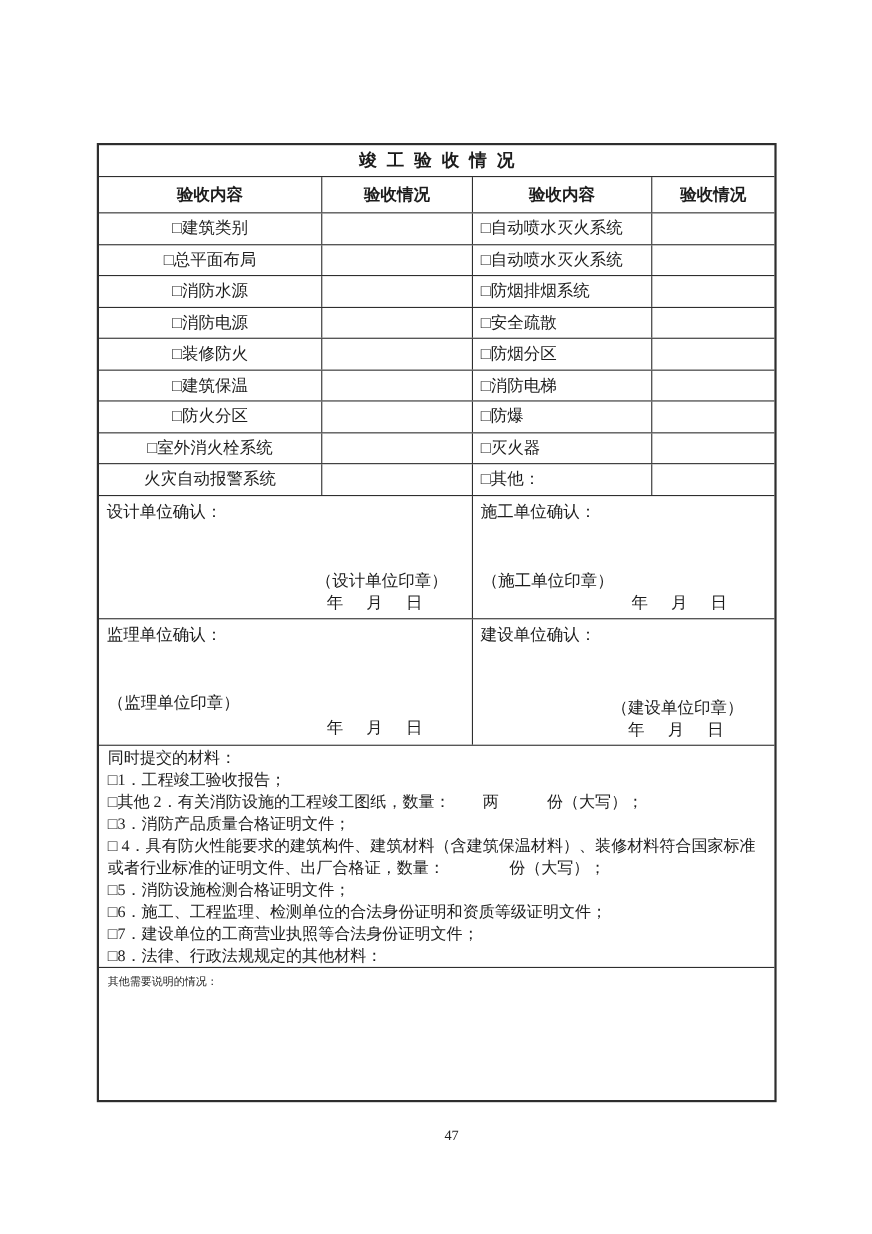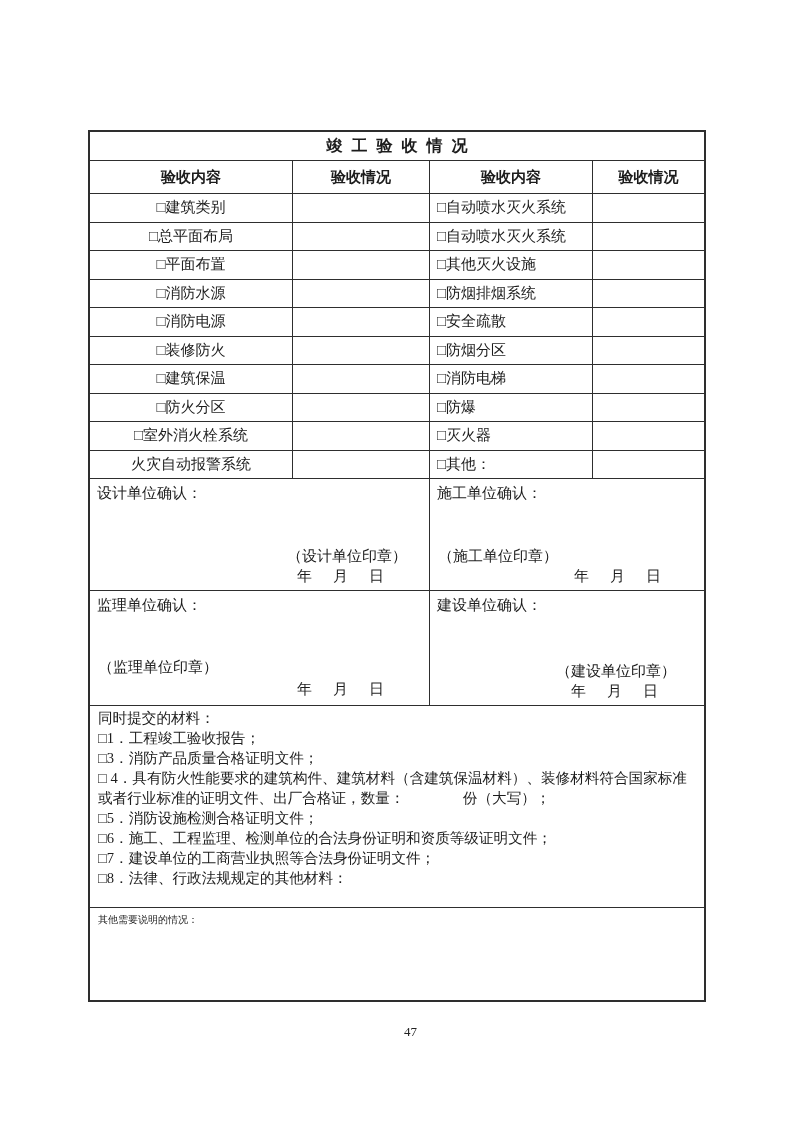--- a/index.html
+++ b/index.html
@@ -82,26 +82,20 @@
     <div class="tcell w3 bl c3">□自动喷水灭火系统</div>
     <div class="tcell w4 bl"></div>
   </div>
   <div class="trow bb">
     <div class="tcell w1 c1">□总平面布局</div>
     <div class="tcell w2 bl"></div>
     <div class="tcell w3 bl c3">□自动喷水灭火系统</div>
     <div class="tcell w4 bl"></div>
   </div>
   <div class="trow bb">
-    <div class="tcell w1 c1">□平面布置</div>
-    <div class="tcell w2 bl"></div>
-    <div class="tcell w3 bl c3">□其他灭火设施</div>
-    <div class="tcell w4 bl"></div>
-  </div>
-  <div class="trow bb">
     <div class="tcell w1 c1">□消防水源</div>
     <div class="tcell w2 bl"></div>
     <div class="tcell w3 bl c3">□防烟排烟系统</div>
     <div class="tcell w4 bl"></div>
   </div>
   <div class="trow bb">
     <div class="tcell w1 c1">□消防电源</div>
     <div class="tcell w2 bl"></div>
     <div class="tcell w3 bl c3">□安全疏散</div>
     <div class="tcell w4 bl"></div>
@@ -159,20 +153,21 @@
     <div class="ccell right bl cell-builder">
       <span class="clabel">建设单位确认：</span>
       <span class="seal">（建设单位印章）</span>
       <span class="cdate">年　月　日</span>
     </div>
   </div>
 
   <div class="materials bb">
     <div class="mline">同时提交的材料：</div>
     <div class="mline">□1．工程竣工验收报告；</div>
+    <div class="mline">□其他 2．有关消防设施的工程竣工图纸，数量：　　两　　　份（大写）；</div>
     <div class="mline">□3．消防产品质量合格证明文件；</div>
     <div class="mline">□ 4．具有防火性能要求的建筑构件、建筑材料（含建筑保温材料）、装修材料符合国家标准或者行业标准的证明文件、出厂合格证，数量：　　　　份（大写）；</div>
     <div class="mline">□5．消防设施检测合格证明文件；</div>
     <div class="mline">□6．施工、工程监理、检测单位的合法身份证明和资质等级证明文件；</div>
     <div class="mline">□7．建设单位的工商营业执照等合法身份证明文件；</div>
     <div class="mline">□8．法律、行政法规规定的其他材料：</div>
   </div>
 
   <div class="notes">
     <span>其他需要说明的情况：</span>

